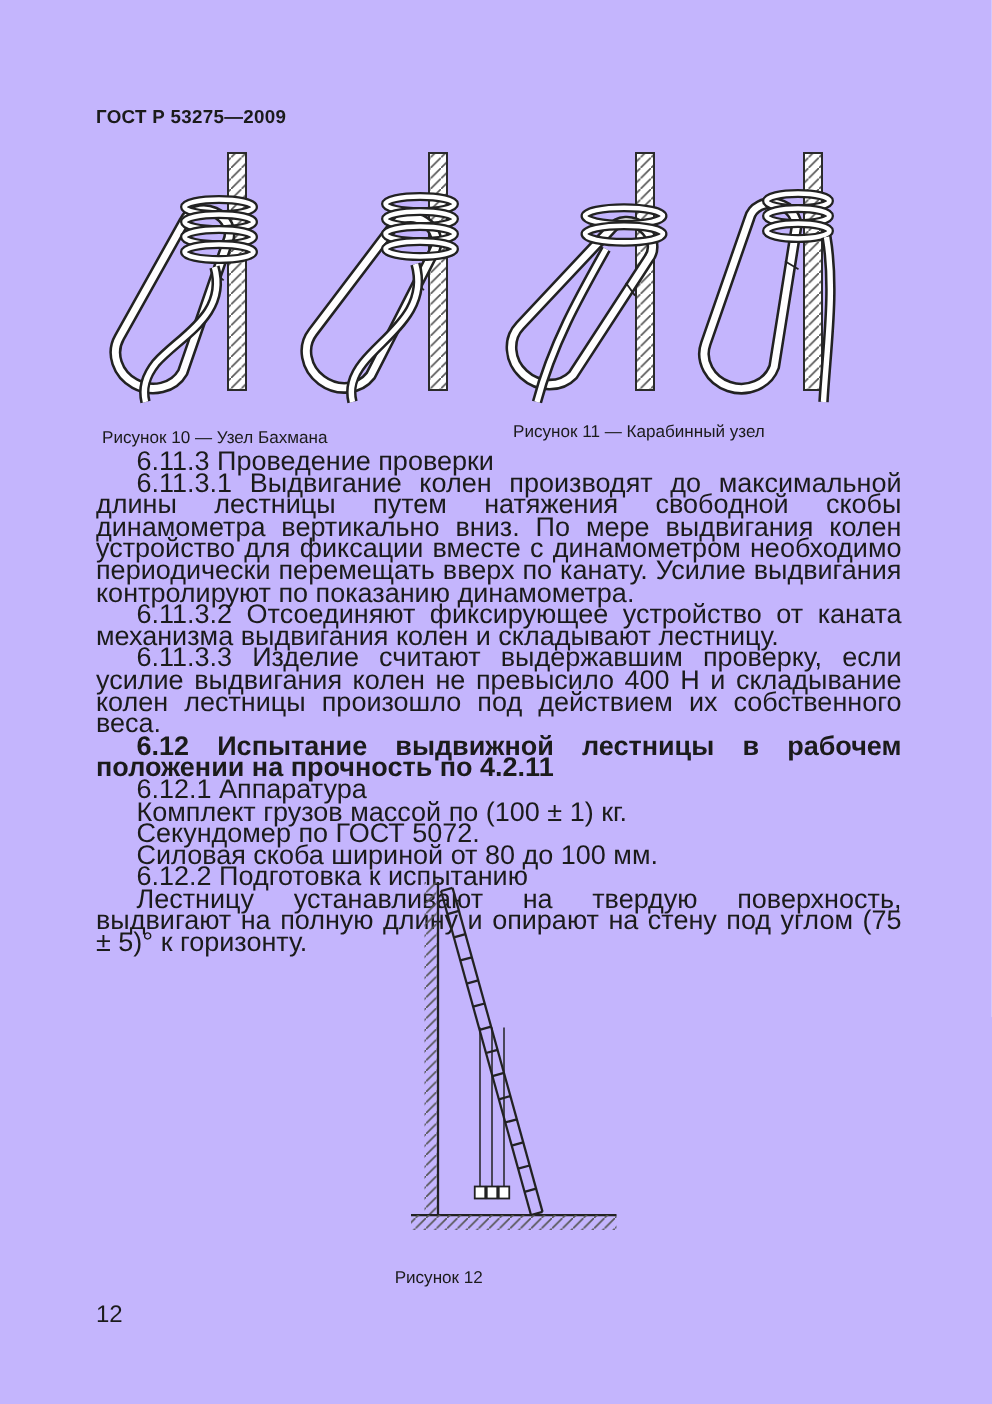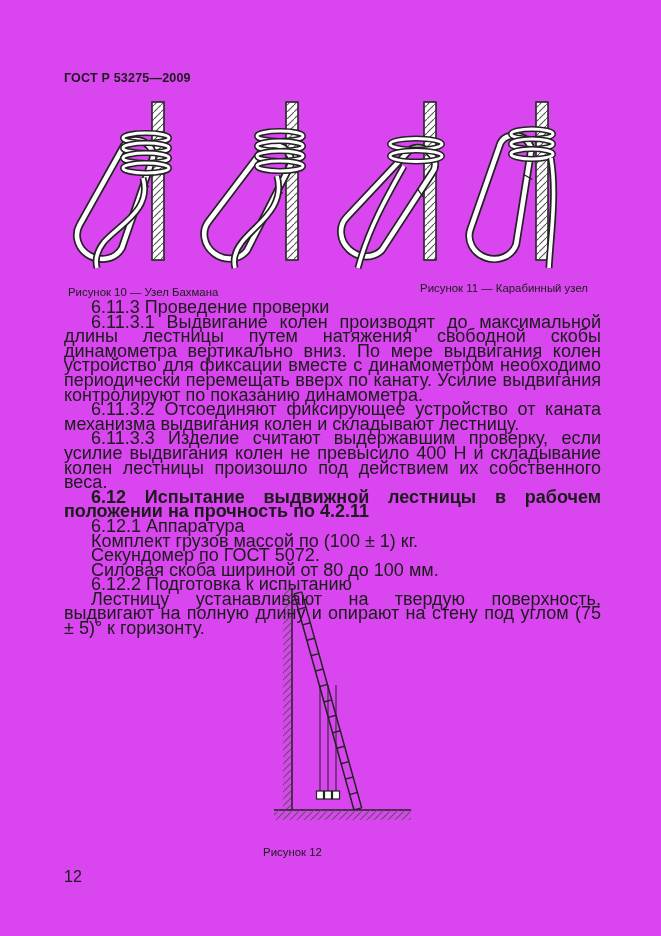--- a/index.html
+++ b/index.html
@@ -5,29 +5,29 @@
   * { box-sizing: border-box; }
   html, body { margin: 0; padding: 0; }
   body {
     width: 661px; height: 936px;
     background: #ffffff;
     position: relative;
     overflow: hidden;
     font-family: "Liberation Sans", "DejaVu Sans", sans-serif;
     color: #1b1b1b;
   }
-  .page { position: absolute; inset: 0; background: #d946ef; }
+  .page { position: absolute; inset: 0; background: #c4b5fd; }
   .doc-header {
     position: absolute; left: 64px; top: 71px;
     font-size: 12.5px; font-weight: bold; letter-spacing: 0.2px;
   }
   .knots-band { position: absolute; left: 0; top: 98px; }
   .caption { font-size: 11.4px; color: #1b1b1b; }
   .cap10 { position: absolute; left: 68px;  top: 286px; width: 268px; }
-  .cap11 { position: absolute; left: 342px; top: 282px; width: 246px; text-align: right; }
+  .cap11 { position: absolute; left: 342px; top: 282px; width: 246px; text-align: left; }
   .body-text {
     position: absolute; left: 64px; top: 300px; width: 537px;
     font-size: 18px; line-height: 14.6px; text-align: justify;
   }
   .body-text p { margin: 0; text-indent: 27px; }
   .body-text p.gap-before { margin-top: 0; }
   .body-text p.bold { font-weight: bold; }
   .fig12 { position: absolute; left: 270px; top: 588px; }
   .cap12 { position: absolute; left: 0; top: 846px; width: 585px; text-align: center; }
   .page-number { position: absolute; left: 64px; top: 868px; font-size: 16px; }

